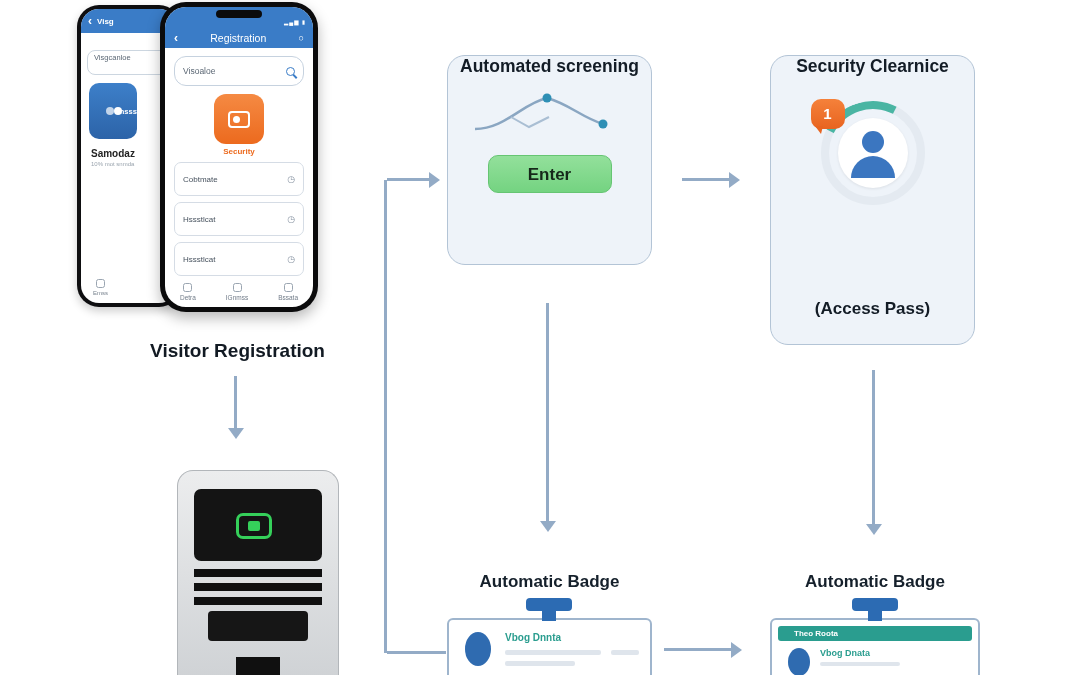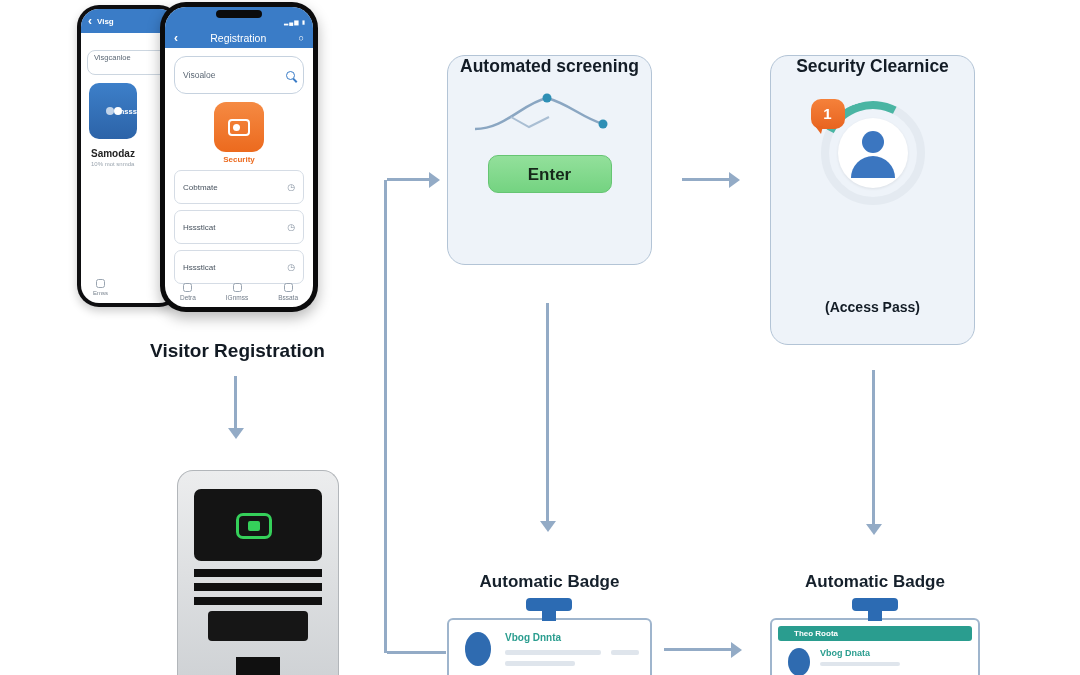--- a/index.html
+++ b/index.html
@@ -39,21 +39,21 @@
          padding:5px;z-index:3;box-shadow:0 6px 14px rgba(0,0,0,.28);}
   .screen{position:relative;width:100%;height:100%;background:#fff;border-radius:21px;overflow:hidden;}
   .notch{position:absolute;top:3px;left:50%;transform:translateX(-50%);width:46px;height:8px;background:#0b0b0c;
          border-radius:5px;z-index:6;}
   .ph-header{background:#3a7cc7;padding-top:11px;}
   .status{height:10px;font-size:5.5px;color:#fff;text-align:right;padding-right:7px;line-height:8px;letter-spacing:1px;}
   .ph-bar{height:20px;display:flex;align-items:center;justify-content:space-between;padding:0 9px;color:#fff;}
   .chev{font-size:12px;font-weight:bold;line-height:1;}
   .ph-title{font-size:10.5px;font-weight:normal;}
   .refresh{font-size:9px;}
-  .search{margin:8px 9px 0 9px;height:38px;border:1.2px solid #c6d2df;border-radius:12px;display:flex;
+  .search{margin:8px 9px 0 9px;height:30px;border:1.2px solid #c6d2df;border-radius:12px;display:flex;
           align-items:center;justify-content:space-between;padding:0 8px;}
   .search-text{font-size:8.5px;color:#5b6774;}
   .mag{width:9px;height:9px;border:1.6px solid #3a7cc7;border-radius:50%;position:relative;}
   .mag::after{content:"";position:absolute;width:1.8px;height:5px;background:#3a7cc7;left:7px;top:6px;
               transform:rotate(-45deg);}
   .tiles{display:flex;justify-content:space-evenly;margin-top:8px;}
   .tile-wrap{display:flex;flex-direction:column;align-items:center;}
   .tile{width:50px;height:50px;border-radius:12px;display:flex;align-items:center;justify-content:center;}
   .tile.green{background:linear-gradient(#32c274,#1ea35c);}
   .tile.orange{background:linear-gradient(#f58a43,#ec6a1e);}
@@ -103,21 +103,21 @@
        border-top-color:#4ab5a3;border-radius:50%;transform:rotate(-18deg);}
   .ring-inner{position:absolute;left:9px;top:9px;width:70px;height:70px;background:#fff;border-radius:50%;
               box-shadow:0 1px 3px rgba(0,0,0,.08);}
   .p-head{position:absolute;left:24px;top:13px;width:22px;height:22px;border-radius:50%;background:#3b76c0;}
   .p-body{position:absolute;left:13px;top:38px;width:44px;height:22px;border-radius:22px 22px 0 0;background:#3b76c0;}
   .notif{position:absolute;left:-18px;top:-10px;width:34px;height:30px;border-radius:10px;
          background:linear-gradient(#f5813a,#e86420);color:#fff;font-size:15px;font-weight:bold;
          text-align:center;line-height:30px;}
   .notif::after{content:"";position:absolute;left:4px;top:27px;width:0;height:0;
          border-left:6px solid transparent;border-right:2px solid transparent;border-top:8px solid #e86420;}
-  .access-pass{position:absolute;top:243px;left:0;width:100%;text-align:center;font-size:14px;
+  .access-pass{position:absolute;top:243px;left:0;width:100%;text-align:center;font-size:17px;
                font-weight:bold;color:#131c26;}
 
   
   .badge-title{position:absolute;top:572px;font-size:17px;font-weight:bold;color:#15202b;text-align:center;}
   .bt-left{left:447px;width:205px;} .bt-right{left:770px;width:210px;}
   .clip-bar{position:absolute;width:46px;height:13px;background:#2c6bb3;border-radius:4px;z-index:2;}
   .clip-stem{position:absolute;width:14px;height:12px;background:#2c6bb3;z-index:1;}
   .badge-card{position:absolute;top:618px;height:70px;background:#fff;border:2px solid #9fb5cd;border-radius:6px;}
   .bc-left{left:447px;width:205px;} .bc-right{left:770px;width:210px;}
   .bc-avatar{position:absolute;background:#2f6bb0;border-radius:50%;}

